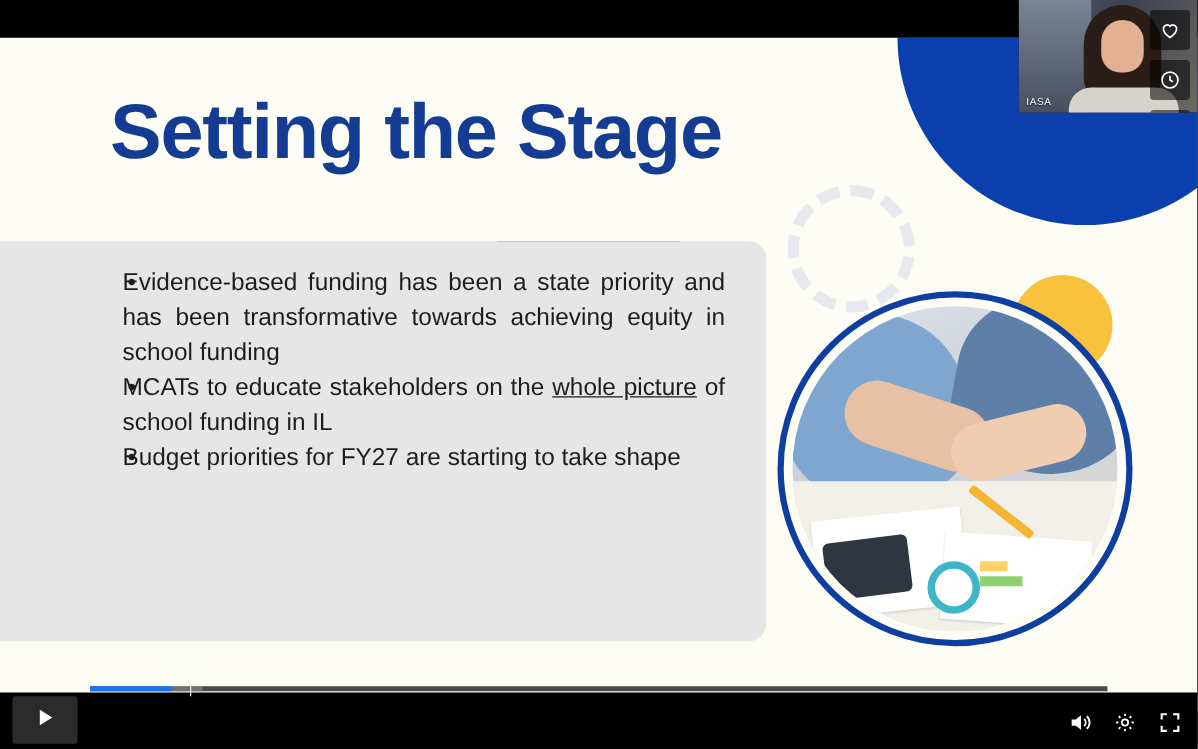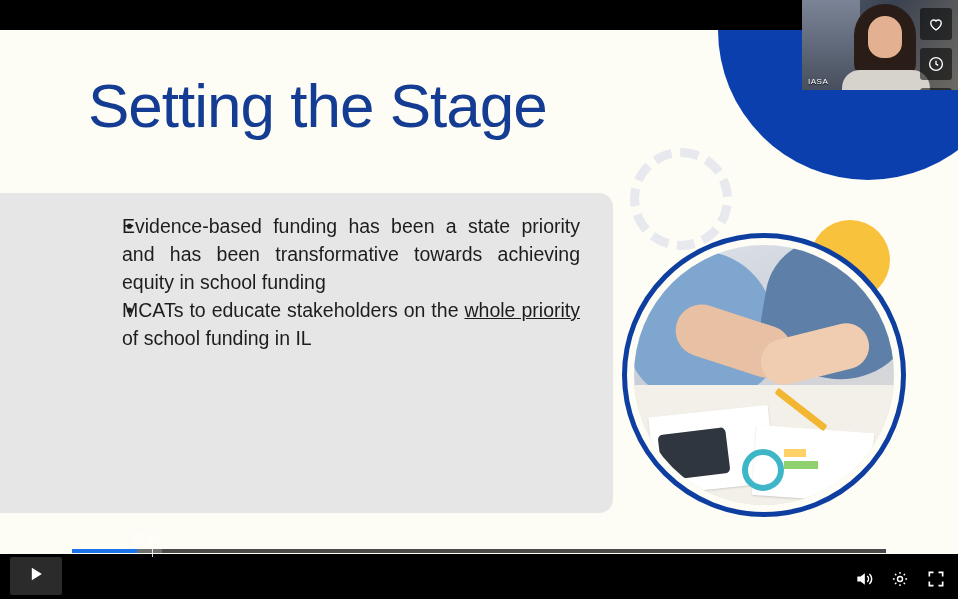--- a/index.html
+++ b/index.html
@@ -69,21 +69,21 @@
     border-radius: 50%;
     border: 9px dashed #e7e9ef;
   }
 
   
   .slide-title {
     position: absolute;
     left: 88px;
     top: 45px;
     font-size: 62px;
-    font-weight: 400;
+    font-weight: 700;
     color: #143c93;
     letter-spacing: -1px;
     line-height: 1;
   }
   .title-rule {
     position: absolute;
     left: 398px;
     top: 163px;
     width: 146px;
     height: 3px;
@@ -121,21 +121,20 @@
   }
   .bullets li::before {
     content: "\2022";
     position: absolute;
     left: 8px;
     color: #1d1d1d;
   }
   .bullets li {
     position: relative;
     margin-bottom: 0px;
-    margin-left: 24px;
   }
   .bullets li + li { margin-top: 0px; }
   .underline { text-decoration: underline; }
 
   
   .photo-ring {
     position: absolute;
     left: 622px;
     top: 203px;
     width: 284px;
@@ -214,21 +213,21 @@
     position: absolute; right: 62px; bottom: 92px;
     width: 62px; height: 7px; background: #f2b632;
     transform: rotate(38deg); border-radius: 2px;
   }
 
   
   .pip {
     position: absolute;
     right: 0;
     top: 0;
-    width: 156px;
+    width: 143px;
     height: 90px;
     overflow: hidden;
     background: #2b2b33;
   }
   .pip-bg {
     position: absolute; inset: 0;
     background: linear-gradient(120deg,#5a6270 0%,#3a4150 45%,#6d6a62 100%);
   }
   .pip-door {
     position: absolute; left: 0; top: 0; width: 58px; height: 100%;
@@ -364,21 +363,24 @@
     <div class="title-rule"></div>
 
     <div class="content-panel"></div>
 
     <div class="bullets">
       <ul>
         <li>
           <span>Evidence-based funding has been a state priority and has been transformative towards achieving equity in school funding</span>
         </li>
         <li>
-          <span>MCATs to educate stakeholders on the </span><span class="underline">whole priority</span><span> of school funding in IL</span>
+          <span>MCATs to educate stakeholders on the </span><span class="underline">whole picture</span><span> of school funding in IL</span>
+        </li>
+        <li>
+          <span>Budget priorities for FY27 are starting to take shape</span>
         </li>
       </ul>
     </div>
 
     <div class="photo-ring">
       <div class="photo-inner">
         <div class="ph-shirt-a"></div>
         <div class="ph-shirt-b"></div>
         <div class="ph-table"></div>
         <div class="ph-paper ph-p1"></div>

